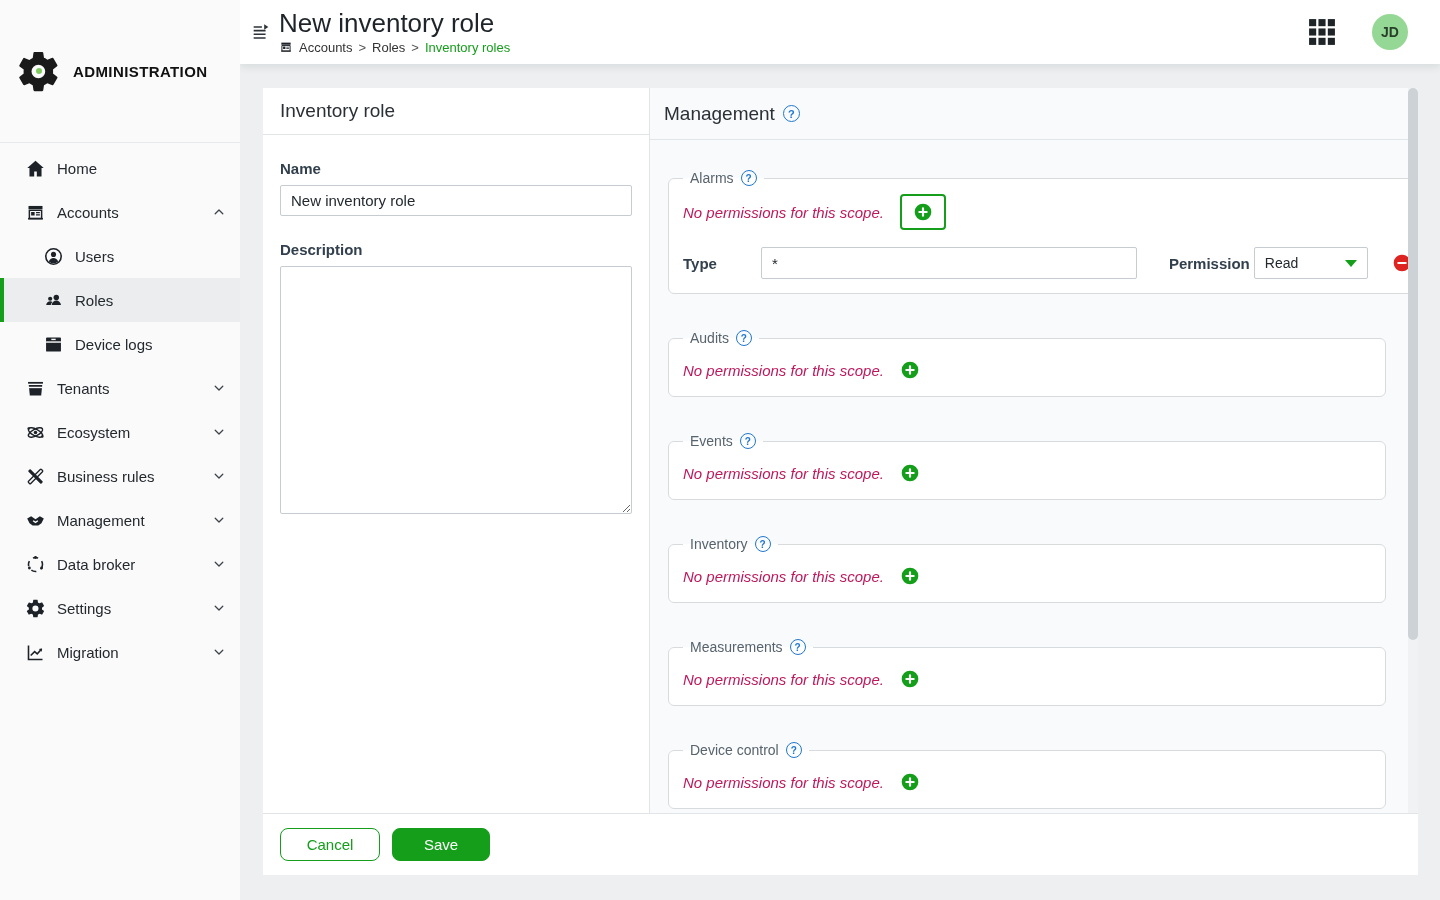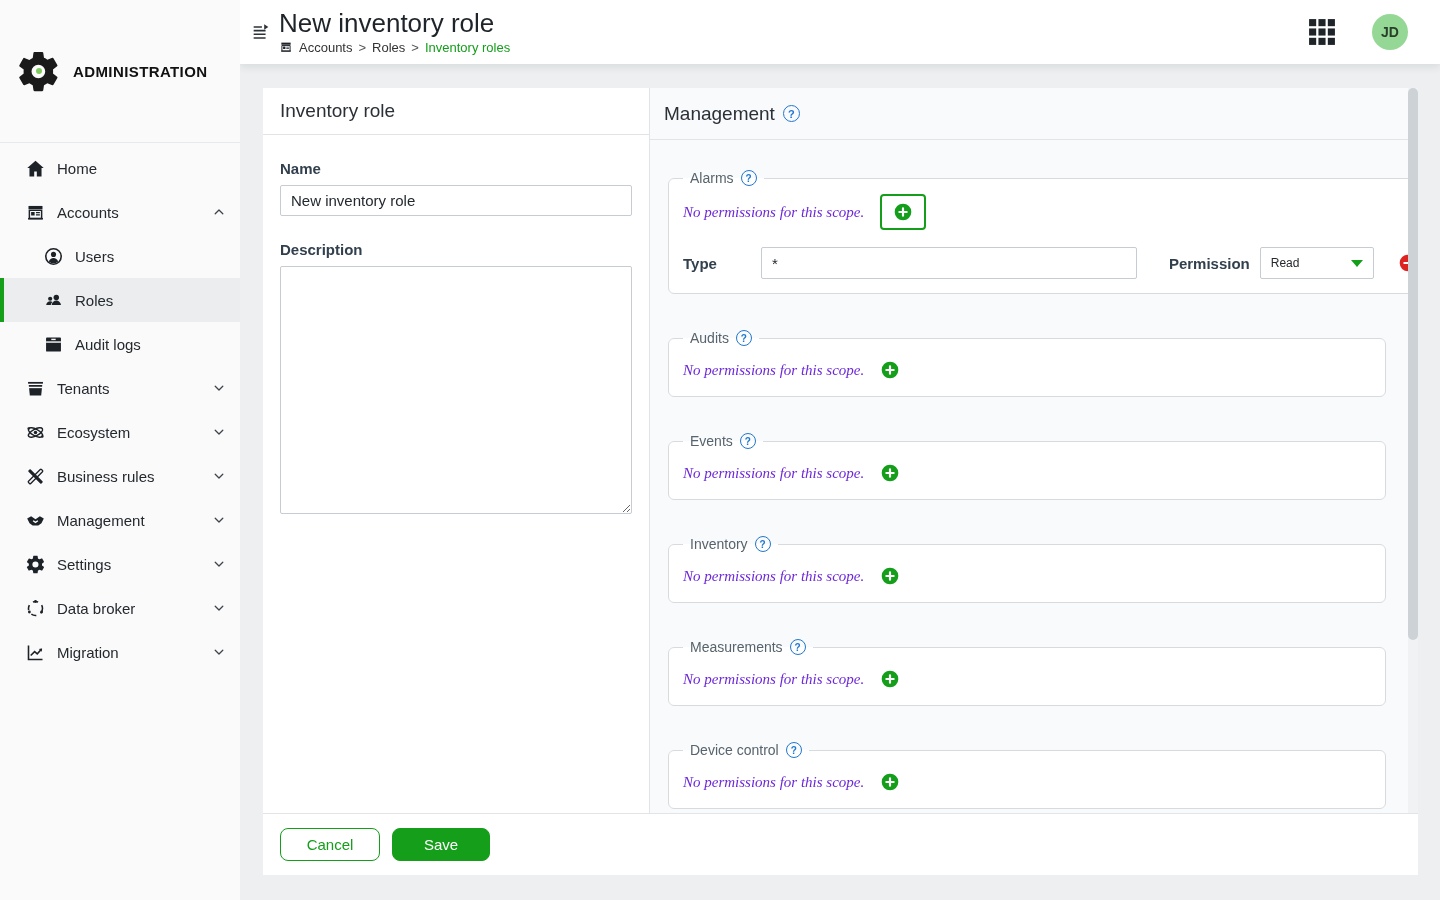--- a/index.html
+++ b/index.html
@@ -105,35 +105,35 @@
   fieldset.scope {
     border:1px solid #d7dbde; border-radius:6px; background:#fff;
     margin-bottom:36px; padding:2px 14px 14px;
   }
   fieldset.scope legend {
     padding:0 7px; margin-left:0; font-size:14px; color:#57636d;
     display:flex; align-items:center; gap:7px;
   }
   fieldset.scope legend .help { width:16px; height:16px; font-size:10px; }
   .empty-row { display:flex; align-items:center; gap:16px; margin-top:10px; min-height:24px; }
-  .empty-text { font-size:15px; font-style:italic; color:#6d28d9;font-family:Liberation Serif, serif; }
+  .empty-text { font-size:15px; font-style:italic; color:#be185d; }
   .icon-btn { width:20px; height:20px; cursor:pointer; flex:0 0 auto; }
   .boxed-add {
     border:2px solid #149e1a; border-radius:4px; background:#fff;
     padding:6px 11px; display:inline-flex; align-items:center; cursor:pointer;
   }
   fieldset.scope.tall .empty-row { margin-top:6px; }
   .rule-row { display:flex; align-items:center; margin-top:17px;gap:32px; }
   .rule-row .inline-label { font-size:15px; font-weight:bold; color:#32404e; white-space:nowrap; }
   .type-input { margin-left:12px; width:376px; height:32px; }
   .perm-group { margin-left:auto; display:flex; align-items:center; }
   .select-box {
-    margin-left:10px; width:114px; height:32px; border:1px solid #c6ccd1; border-radius:2px;
+    margin-left:4px; width:114px; height:32px; border:1px solid #c6ccd1; border-radius:2px;
     background:#fff; display:flex; align-items:center; justify-content:space-between;
-    padding:0 10px; font-size:12px; color:#23292e; cursor:pointer;
+    padding:0 10px; font-size:14px; color:#23292e; cursor:pointer;
   }
   .caret-down { width:0; height:0; border-left:6px solid transparent; border-right:6px solid transparent; border-top:7px solid #149e1a; }
   .rule-row .icon-btn.minus { margin-left:24px; }
   .rule-row .icon-btn.plus  { margin-left:13px; }
 
   .vscroll { position:absolute; right:0; top:0; bottom:0; width:10px; background:#f1f2f3; }
   .vscroll .thumb { position:absolute; top:0; right:0; width:10px; height:552px; background:#ccd2d6; border-radius:5px; }
 
   .card-footer {
     flex:0 0 auto; height:62px; border-top:1px solid #e2e5e7; background:#fff;
@@ -277,21 +277,21 @@
     <div class="nav-item sub active">
       <svg class="nico">
           <use href="#i-roles"></use>
         </svg>
       <span>Roles</span>
     </div>
     <div class="nav-item sub">
       <svg class="nico">
           <use href="#i-audit"></use>
         </svg>
-      <span>Audit logs</span>
+      <span>Device logs</span>
     </div>
     <div class="nav-item">
       <svg class="nico">
           <use href="#i-tenants"></use>
         </svg>
       <span>Tenants</span>
       <svg class="chev">
           <use href="#i-chevron-down"></use>
         </svg>
     </div>
@@ -317,32 +317,32 @@
       <svg class="nico">
           <use href="#i-management"></use>
         </svg>
       <span>Management</span>
       <svg class="chev">
           <use href="#i-chevron-down"></use>
         </svg>
     </div>
     <div class="nav-item">
       <svg class="nico">
+          <use href="#i-databroker"></use>
+        </svg>
+      <span>Data broker</span>
+      <svg class="chev">
+          <use href="#i-chevron-down"></use>
+        </svg>
+    </div>
+    <div class="nav-item">
+      <svg class="nico">
           <use href="#i-gear"></use>
         </svg>
       <span>Settings</span>
-      <svg class="chev">
-          <use href="#i-chevron-down"></use>
-        </svg>
-    </div>
-    <div class="nav-item">
-      <svg class="nico">
-          <use href="#i-databroker"></use>
-        </svg>
-      <span>Data broker</span>
       <svg class="chev">
           <use href="#i-chevron-down"></use>
         </svg>
     </div>
     <div class="nav-item">
       <svg class="nico">
           <use href="#i-migration"></use>
         </svg>
       <span>Migration</span>
       <svg class="chev">

